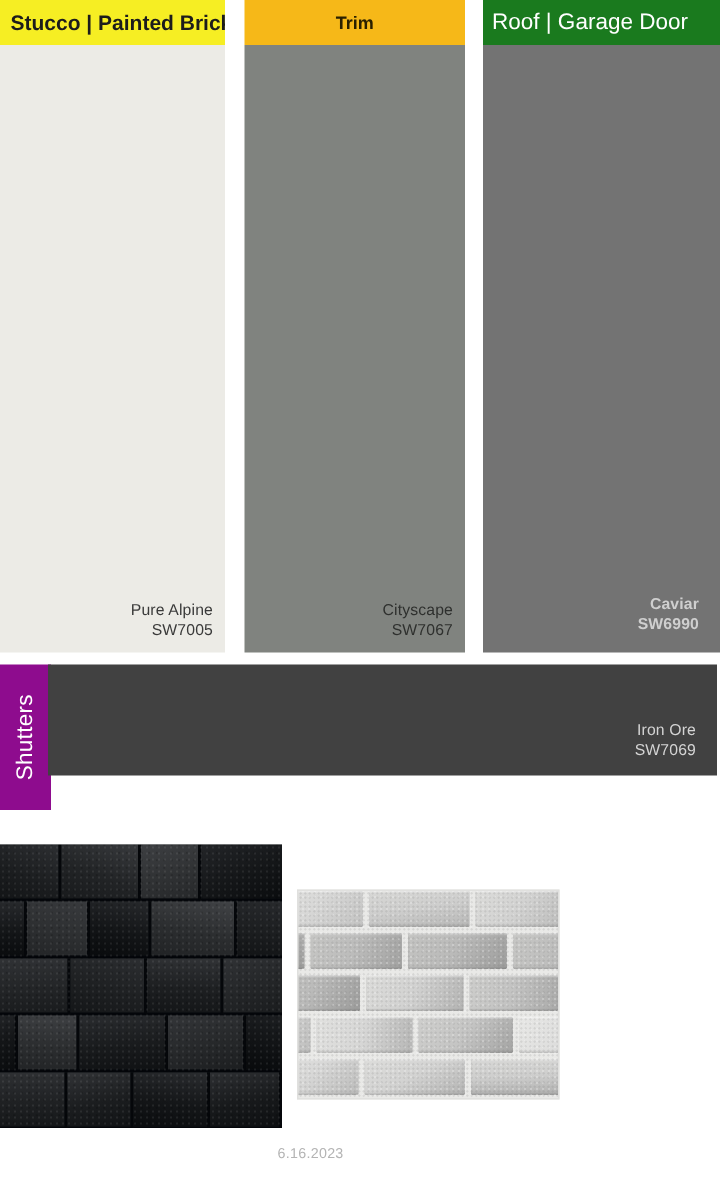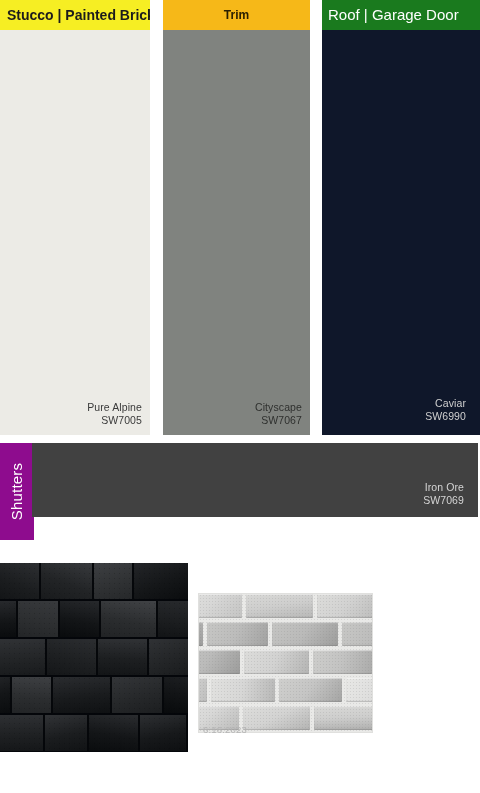--- a/index.html
+++ b/index.html
@@ -100,22 +100,22 @@
     border-radius:1px;
   }
 
   
   #roof-caption{
     position:absolute;left:0;top:770px;width:188px;
     text-align:center;font-size:13px;color:#1d1d1d;white-space:nowrap;
   }
   #roof-caption .strong{font-weight:700;}
   #board-date{
-    position:absolute;left:185px;top:724px;width:80px;
-    text-align:center;font-size:9.5px;color:#b4b4b4;letter-spacing:.2px;
+    position:absolute;left:185px;top:764px;width:80px;
+    font-size:9.5px;color:#b4b4b4;letter-spacing:.2px;
   }
   #brick-caption{
     position:absolute;left:265px;top:745px;width:215px;
     text-align:center;color:#1d1d1d;
   }
   #brick-caption .title{display:block;font-size:13.5px;font-weight:700;line-height:18px;}
   #brick-caption .sub{display:block;font-size:12.5px;font-weight:400;line-height:18px;}
 </style>
 </head>
 <body>
@@ -137,21 +137,21 @@
     <div class="col-swatch" style="background: rgb(128, 131, 127);">
       <div class="swatch-label">
         <div>Cityscape</div>
         <div>SW7067</div>
       </div>
     </div>
   </div>
 
   <div class="col" id="col3">
     <div class="col-header" style="background: rgb(26, 122, 30); color: rgb(255, 255, 255);">Roof | Garage Door</div>
-    <div class="col-swatch" style="background: #0f172a;">
+    <div class="col-swatch" style="background: #737373; font-weight: bold;">
       <div class="swatch-label">
         <div>Caviar</div>
         <div>SW6990</div>
       </div>
     </div>
   </div>
 
   <div id="shutters-band">
     <div id="shutters-tab" style="background: rgb(142, 12, 142);">
       <div class="vtext" style="color: rgb(255, 255, 255);">Shutters</div>

